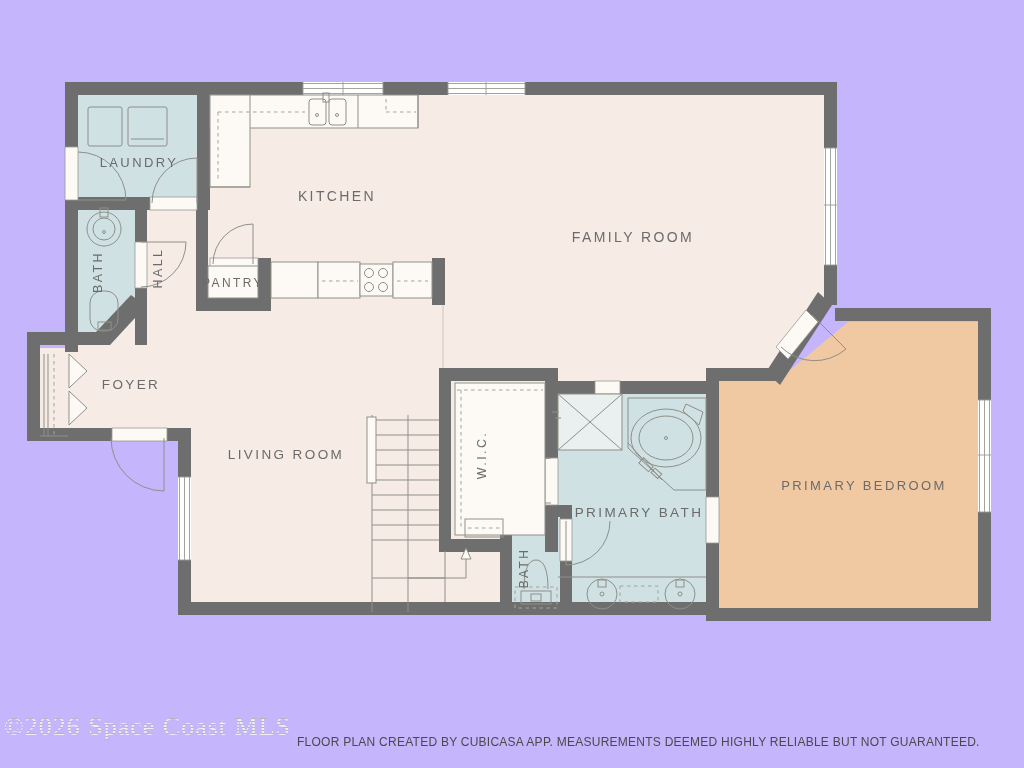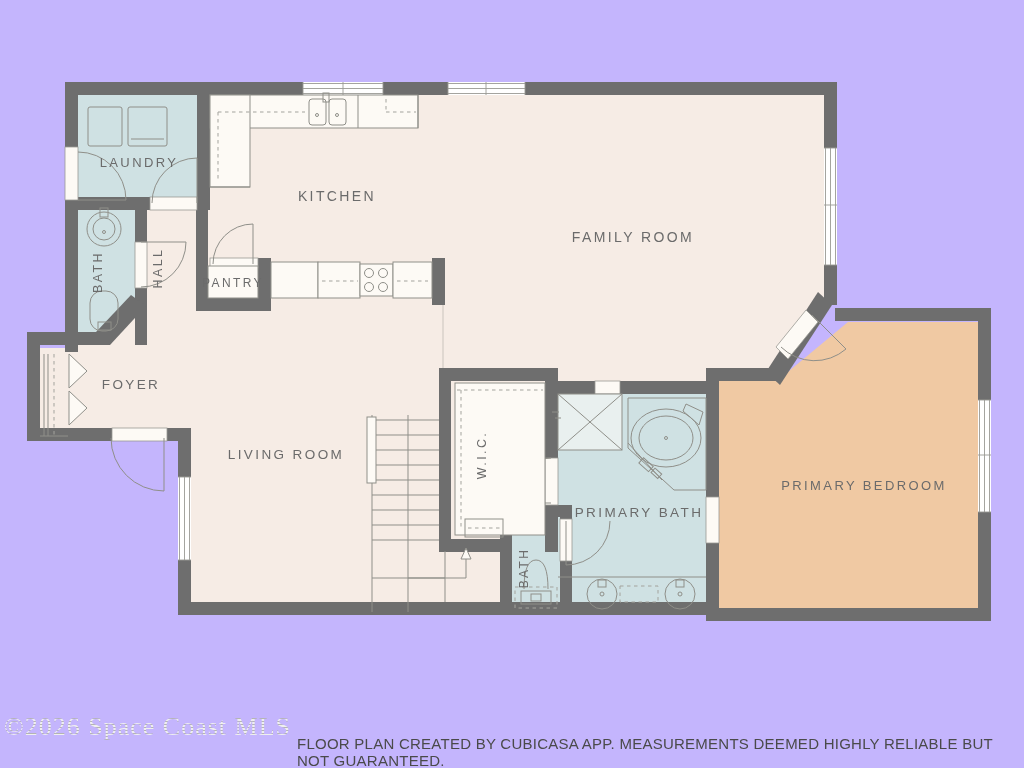--- a/index.html
+++ b/index.html
@@ -12,22 +12,22 @@
   .sill{fill:#fdfaf5;stroke:#9a9a94;stroke-width:0.8;}
   .fix{fill:none;stroke:#8f8f89;stroke-width:1;}
   .fixf{fill:#fdfaf5;stroke:#8f8f89;stroke-width:1;}
   .dash{fill:none;stroke:#a3a39d;stroke-width:1;stroke-dasharray:3.5,3.5;}
   .wline{stroke:#9a9a94;stroke-width:0.9;fill:none;}
   .thin{stroke:#d9d2ca;stroke-width:1.5;fill:none;}
   #watermark{position:absolute;left:4px;top:712px;width:400px;
      font-family:Liberation Serif, serif;font-size:26px;letter-spacing:1px;
      background:repeating-linear-gradient(180deg,#b4b4b4 0 1.5px,#efefef 1.5px 3px);
      -webkit-background-clip:text;background-clip:text;color:transparent;}
-  #disclaimer{position:absolute;left:297px;top:735px;font-size:15px;
-     letter-spacing:0.25px;color:#4a4a4a;}
+  #disclaimer{position:absolute;left:297px;top:735px;font-size:12px;
+     letter-spacing:0.25px;color:#4a4a4a;text-align:right;}
 </style>
 </head>
 <body>
 
 <div id="stage">
   <svg width="1024" height="768" viewBox="0 0 1024 768">
 
     <g>
       <polygon fill="#f6ece5" points="71,95 824,95 824,303 770,374 712,374 712,608 185,608 185,441 35,441 35,348 78,348 78,95"></polygon>
       <rect x="78" y="95" width="119" height="102" fill="#cfe1e3"></rect>

